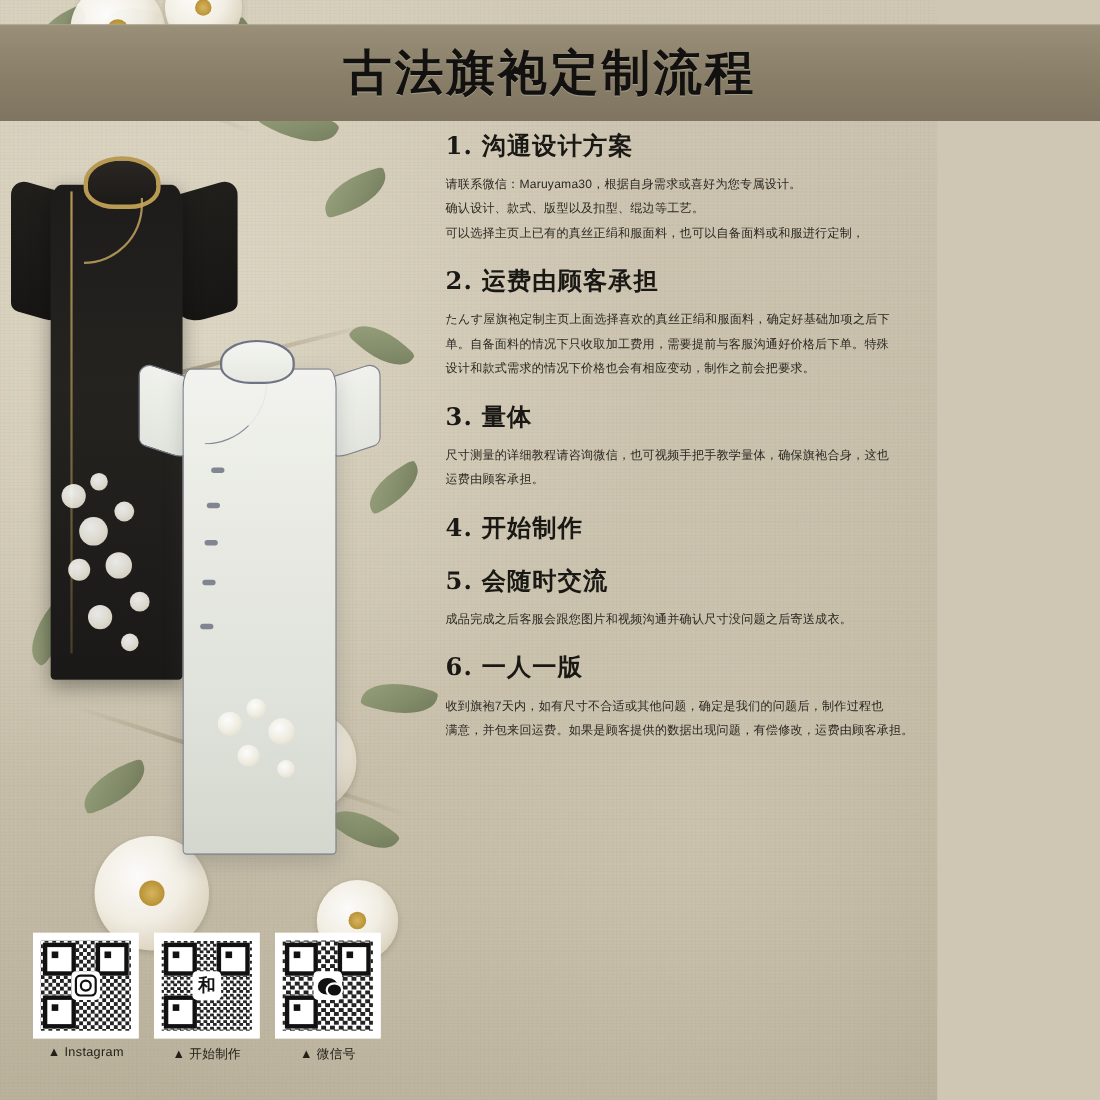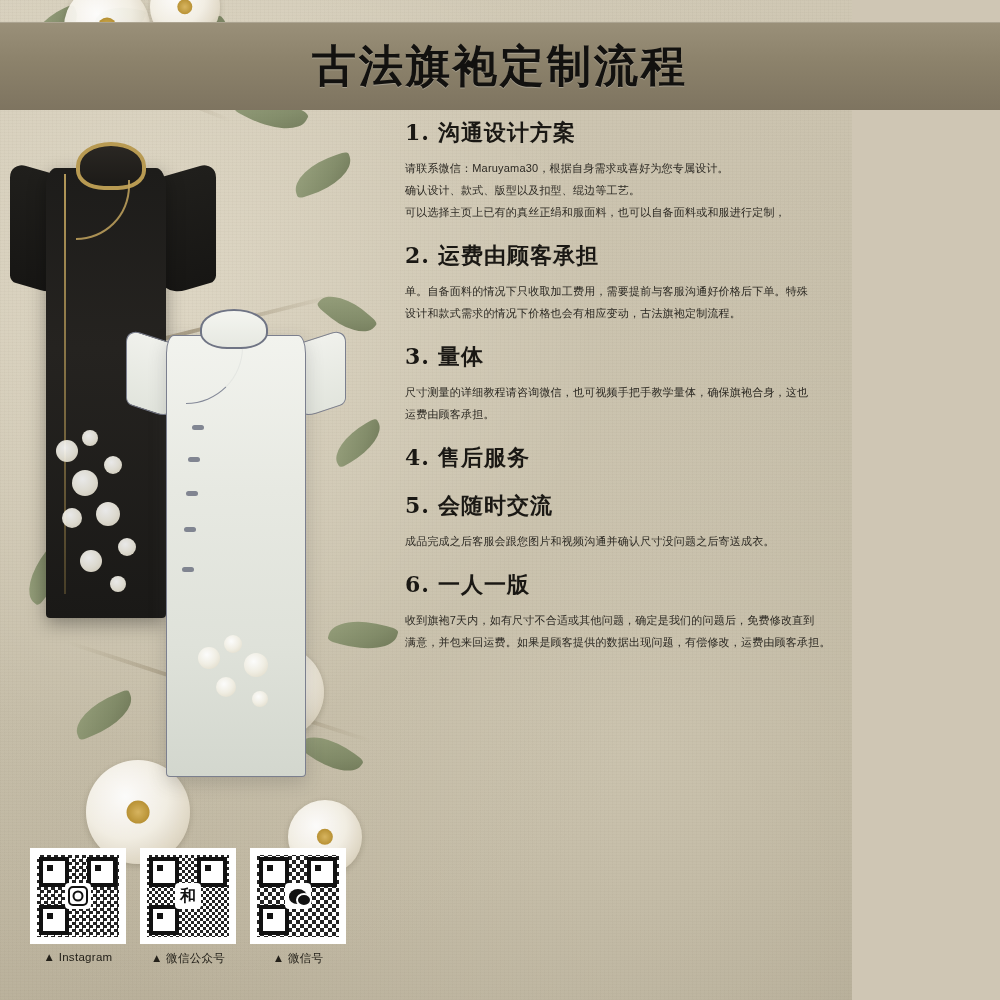--- a/index.html
+++ b/index.html
@@ -494,56 +494,57 @@
         <div>确认设计、款式、版型以及扣型、绲边等工艺。</div>
         <div>可以选择主页上已有的真丝正绢和服面料，也可以自备面料或和服进行定制，</div>
       </div>
     </div>
 
     <div class="step">
       <div class="step-head">
         <span class="num">2.</span><span>运费由顾客承担</span>
       </div>
       <div class="step-body">
+        <div>たんす屋旗袍定制主页上面选择喜欢的真丝正绢和服面料，确定好基础加项之后下</div>
         <div>单。自备面料的情况下只收取加工费用，需要提前与客服沟通好价格后下单。特殊</div>
-        <div>设计和款式需求的情况下价格也会有相应变动，古法旗袍定制流程。</div>
+        <div>设计和款式需求的情况下价格也会有相应变动，制作之前会把要求。</div>
       </div>
     </div>
 
     <div class="step">
       <div class="step-head">
         <span class="num">3.</span><span>量体</span>
       </div>
       <div class="step-body">
         <div>尺寸测量的详细教程请咨询微信，也可视频手把手教学量体，确保旗袍合身，这也</div>
         <div>运费由顾客承担。</div>
       </div>
     </div>
 
     <div class="step">
       <div class="step-head">
-        <span class="num">4.</span><span>售后服务</span>
+        <span class="num">4.</span><span>开始制作</span>
       </div>
     </div>
 
     <div class="step">
       <div class="step-head">
         <span class="num">5.</span><span>会随时交流</span>
       </div>
       <div class="step-body">
         <div>成品完成之后客服会跟您图片和视频沟通并确认尺寸没问题之后寄送成衣。</div>
       </div>
     </div>
 
     <div class="step">
       <div class="step-head">
         <span class="num">6.</span><span>一人一版</span>
       </div>
       <div class="step-body">
-        <div>收到旗袍7天内，如有尺寸不合适或其他问题，确定是我们的问题后，免费修改直到</div>
+        <div>收到旗袍7天内，如有尺寸不合适或其他问题，确定是我们的问题后，制作过程也</div>
         <div>满意，并包来回运费。如果是顾客提供的数据出现问题，有偿修改，运费由顾客承担。</div>
       </div>
     </div>
 
   </div>
 
   <div class="qr-row">
 
     <div class="qr-item">
       <div class="qr-box">
@@ -561,21 +562,21 @@
     <div class="qr-item">
       <div class="qr-box">
         <div class="qr-noise b"></div>
         <span class="qr-eye tl"></span>
         <span class="qr-eye tr"></span>
         <span class="qr-eye bl"></span>
         <span class="qr-logo">
             <span class="mp-glyph">和</span>
           </span>
       </div>
-      <div class="qr-caption">▲ 微信公众号</div>
+      <div class="qr-caption">▲ 开始制作</div>
     </div>
 
     <div class="qr-item">
       <div class="qr-box">
         <div class="qr-noise c"></div>
         <span class="qr-eye tl"></span>
         <span class="qr-eye tr"></span>
         <span class="qr-eye bl"></span>
         <span class="qr-logo">
             <span class="wx-glyph"></span>

